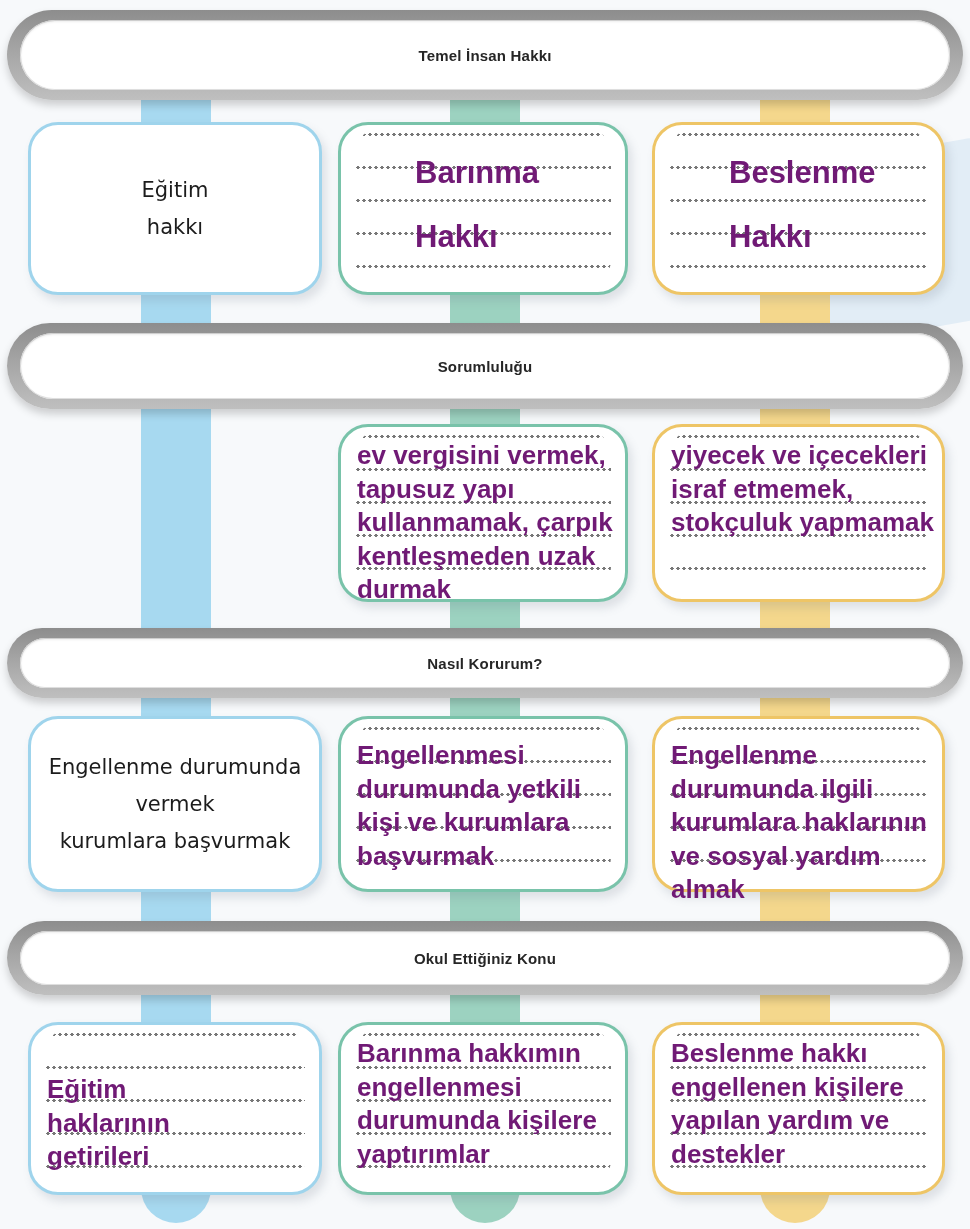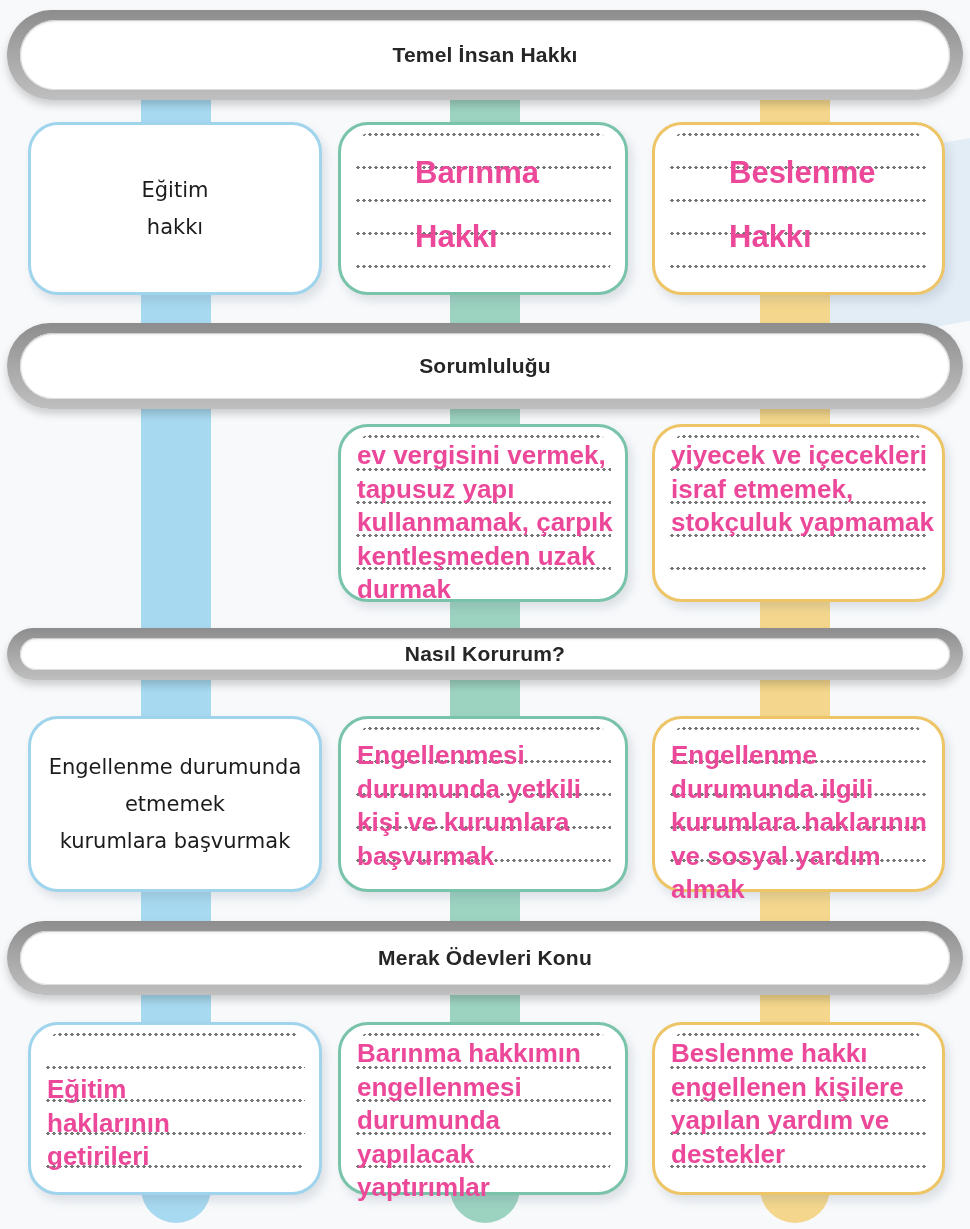--- a/index.html
+++ b/index.html
@@ -17,24 +17,24 @@
   .band.b2{left:450px;background:#9cd2c0;}
   .band.b3{left:760px;background:#f4d78c;}
 
   
   .hdr{position:absolute;left:7px;right:7px;z-index:3;border-radius:50px;
        background:linear-gradient(180deg,#8d8d8d 0%,#a5a5a5 45%,#bfbfbf 100%);
        box-shadow:0 5px 8px rgba(0,0,0,.18);padding:10px 13px;box-sizing:border-box;}
   .hdr-inner{background:#ffffff;height:100%;border-radius:40px;display:flex;
        align-items:center;justify-content:center;
        box-shadow:inset 0 1px 3px rgba(0,0,0,.14), inset 0 0 0 1px #e3e3e3;}
-  .hdr-inner span{font-weight:bold;font-size:21px;color:#262626;letter-spacing:.2px;}
+  .hdr-inner span{font-weight:bold;font-size:15px;color:#262626;letter-spacing:.2px;}
   .h1{top:10px;height:90px;}
   .h2{top:323px;height:86px;}
-  .h3{top:628px;height:52px;}
+  .h3{top:628px;height:70px;}
   .h4{top:921px;height:74px;}
 
   
   .card{position:absolute;background:#ffffff;border-radius:30px;z-index:2;
         box-shadow:4px 6px 10px rgba(100,110,125,.18);box-sizing:border-box;}
   .c1{border:3px solid #9fd4ec;}
   .c2{border:3px solid #79c3aa;}
   .c3{border:3px solid #eec566;}
   .col1{left:28px;width:294px;padding-left:16px;}
   .col2{left:338px;width:290px;}
@@ -48,21 +48,21 @@
   .dots{position:absolute;inset:4px 14px 8px;z-index:1;pointer-events:none;
         background-image:radial-gradient(circle,#787878 1.5px,transparent 1.7px);
         background-size:6px 33px;background-position:0 22px;border-radius:24px;}
 
   
   .plain{position:absolute;inset:0;display:flex;align-items:center;justify-content:center;
         text-align:center;color:#1c1c1c;font-family:"DejaVu Sans",sans-serif;
         font-size:21px;line-height:37px;white-space:pre-line;z-index:2;padding:6px;}
 
   
-  .fill{position:absolute;left:16px;right:6px;top:0;z-index:2;color:#ec4899;
+  .fill{position:absolute;left:16px;right:6px;top:0;z-index:2;color:#701a75;
         font-weight:bold;font-size:26px;line-height:33.5px;white-space:pre-line;
         padding-top:12px;overflow:visible;}
   .fill.title{font-size:31px;line-height:64px;padding-top:16px;padding-left:58px;}
   .fill.pt20{padding-top:20px;}
   .fill.shift{padding-top:48px;}
 </style>
 </head>
 <body>
 
 <div class="page">
@@ -115,55 +115,55 @@
 durmak</div>
   </div>
 
   <div class="hdr h3">
     <div class="hdr-inner">
       <span>Nasıl Korurum?</span>
     </div>
   </div>
 
   <div class="card c1 col1 r3">
-    <div class="plain">Engellenme durumunda etmemek
+    <div class="plain">Engellenme durumunda vermek
 kurumlara başvurmak</div>
   </div>
   <div class="card c2 col2 r3">
     <div class="dots"></div>
     <div class="fill pt20">Engellenmesi
 durumunda yetkili
 kişi ve kurumlara
 başvurmak</div>
   </div>
   <div class="card c3 col3 r3">
     <div class="dots"></div>
     <div class="fill pt20">Engellenme
 durumunda ilgili
 kurumlara haklarının
 ve sosyal yardım almak</div>
   </div>
 
   <div class="hdr h4">
     <div class="hdr-inner">
-      <span>Merak Ödevleri Konu</span>
+      <span>Okul Ettiğiniz Konu</span>
     </div>
   </div>
 
   <div class="card c1 col1 r4">
     <div class="dots"></div>
     <div class="fill shift">Eğitim
 haklarının
 getirileri</div>
   </div>
   <div class="card c2 col2 r4">
     <div class="dots"></div>
     <div class="fill">Barınma hakkımın
 engellenmesi
-durumunda yapılacak
+durumunda kişilere
 yaptırımlar</div>
   </div>
   <div class="card c3 col3 r4">
     <div class="dots"></div>
     <div class="fill">Beslenme hakkı
 engellenen kişilere
 yapılan yardım ve
 destekler</div>
   </div>
 

